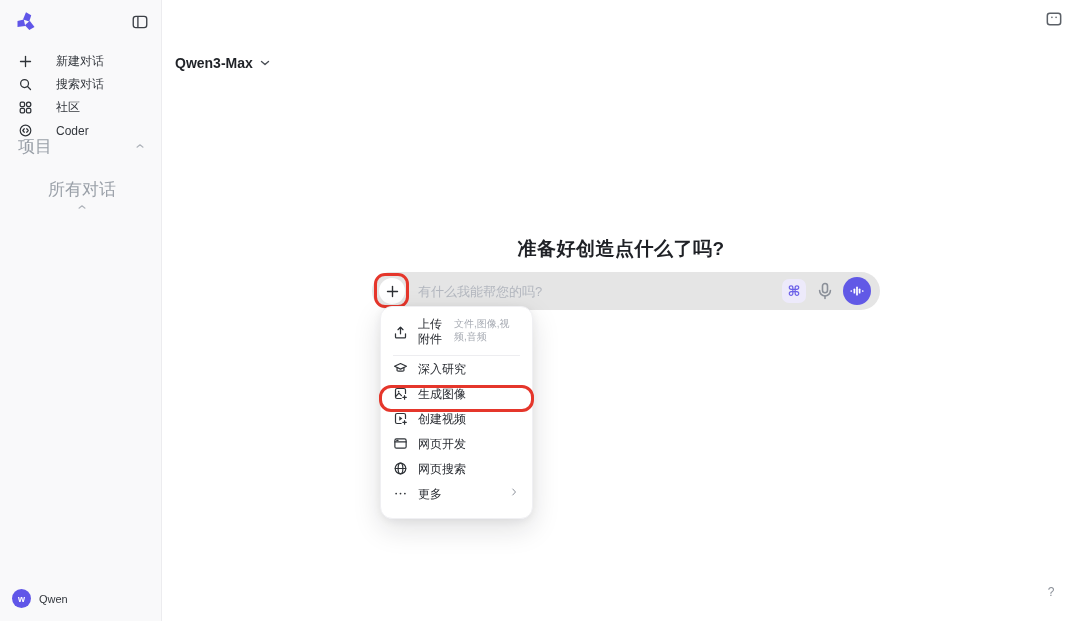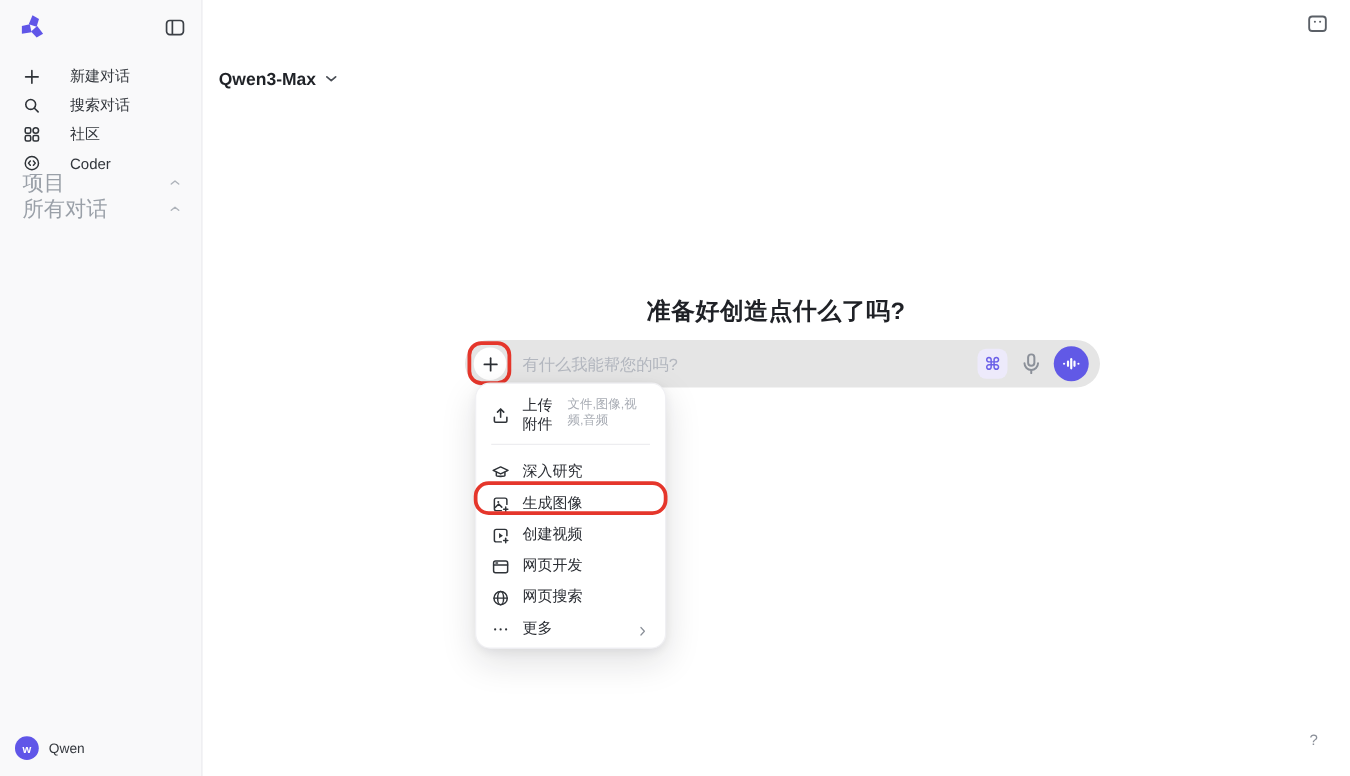--- a/index.html
+++ b/index.html
@@ -106,21 +106,21 @@
   .voice-btn svg { width:16px; height:16px; }
 
   
   .attach-menu {
     position:absolute; left:380px; top:306px; width:153px;
     background:#ffffff; border:1px solid #f0f0f3; border-radius:12px;
     box-shadow:0 10px 28px rgba(20,22,30,.13), 0 2px 8px rgba(20,22,30,.06);
     padding:7px 0 7px 0; z-index:5;
   }
   .menu-item {
-    display:flex; align-items:flex-end; gap:10px;
+    display:flex; align-items:flex-start; gap:10px;
     padding:0 12px; height:25px; cursor:pointer; position:relative;
     font-size:12px; color:#2a2d33;
   }
   .menu-item .micon { width:15px; height:15px; color:#2f3338; flex:0 0 auto; }
   .menu-item.upload { height:36px; align-items:center; }
   .upload-text { display:flex; flex-direction:row; line-height:1.25; }
   .upload-sub { font-size:10px; color:#a8acb4; margin-top:1px; }
   .menu-divider { height:1px; background:#ededf0; margin:5px 12px; }
   .menu-item .spacer { flex:1; }
   .menu-item .chev-right { width:12px; height:12px; color:#8b9099; }
@@ -197,21 +197,21 @@
   </div>
 
   <div class="section-row" style="top:135px;">
     <span>项目</span>
     <span class="chev">
       <svg viewBox="0 0 24 24" fill="none" stroke="currentColor" stroke-width="2.2" stroke-linecap="round" stroke-linejoin="round">
         <path d="M6 14.5l6-5 6 5"></path>
       </svg>
     </span>
   </div>
-  <div class="section-row" style="top:156px;">
+  <div class="section-row" style="top:178px;flex-direction:column;">
     <span>所有对话</span>
     <span class="chev">
       <svg viewBox="0 0 24 24" fill="none" stroke="currentColor" stroke-width="2.2" stroke-linecap="round" stroke-linejoin="round">
         <path d="M6 14.5l6-5 6 5"></path>
       </svg>
     </span>
   </div>
 
   <div class="user-row">
     <span class="avatar">w</span>

